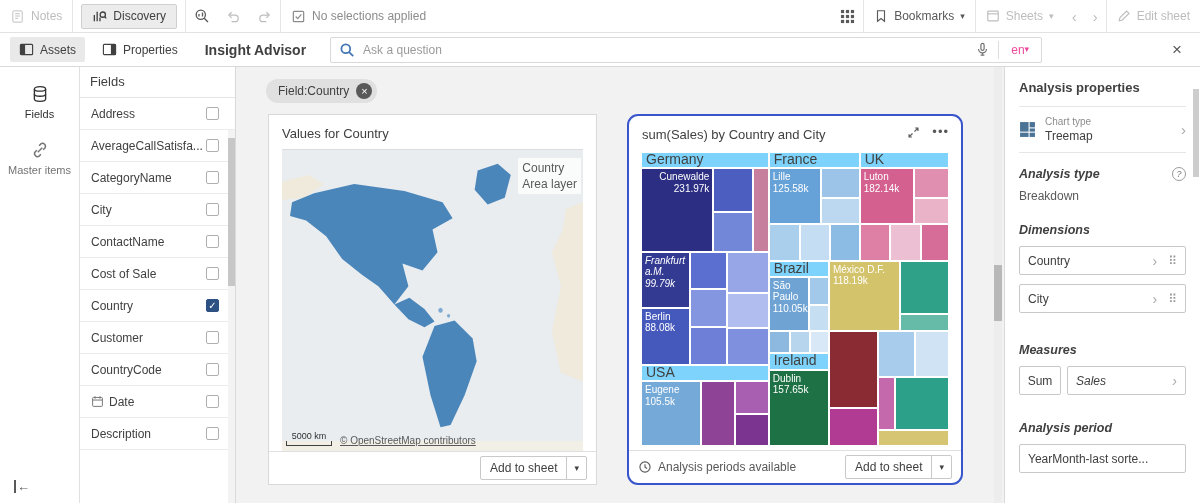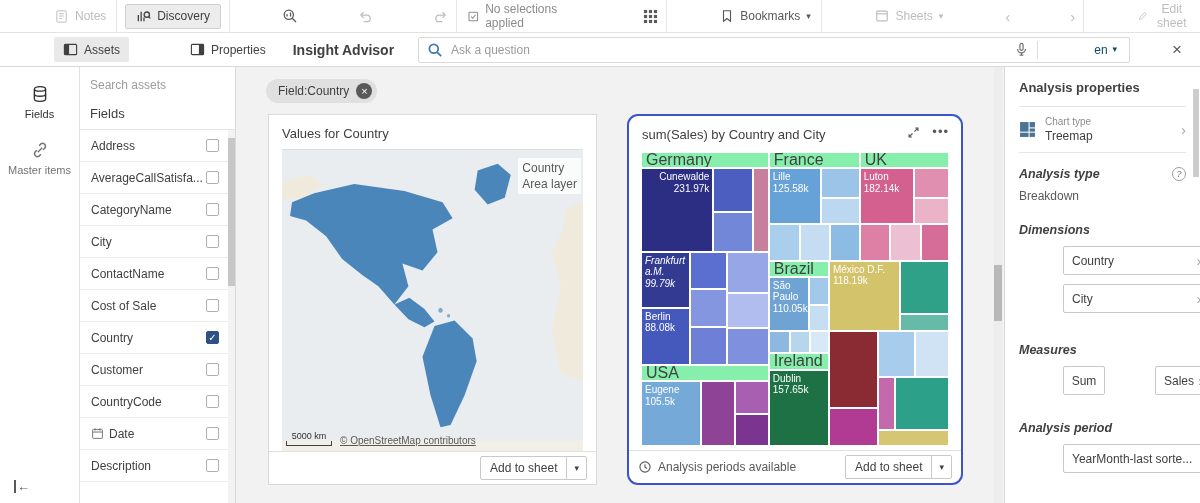--- a/index.html
+++ b/index.html
@@ -1,19 +1,19 @@
 <!DOCTYPE html>
 <html><head>
 <meta charset="utf-8">
 <style>
   * { box-sizing: border-box; margin: 0; padding: 0; }
   html,body { width:1200px; }
   body { font-family: "Liberation Sans", sans-serif; font-size:12px; color:#595959; background:#fff; }
   .app { width:1200px; height:503px; overflow:hidden; position:relative; background:#fff; }
-  button { font-family: inherit; cursor:pointer;margin-left:44px; }
+  button { font-family: inherit; cursor:pointer; }
   .svg-icon { display:block; }
 
   
   .topbar { height:33px; border-bottom:1px solid #e2e2e2; display:flex; justify-content:space-between; background:#fff; }
   .tb-left, .tb-right { display:flex; align-items:center; }
   .tb-btn { display:flex; align-items:center; gap:6px; background:none; border:none; color:#595959; font-size:12px; padding:0 10px; height:33px; }
   .tb-btn.tab-active { background:#ececec; border:1px solid #cfcfcf; border-radius:2px; height:25px; margin:0 8px; color:#404040; padding:0 10px; }
   .tb-iconbtn { background:none; border:none; color:#595959; padding:0 8px; height:33px; display:flex; align-items:center; }
   .disabled { color:#bdbdbd !important; }
   .tb-sep { width:1px; height:33px; background:#e6e6e6; }
@@ -22,21 +22,21 @@
 
   
   .toolbar2 { height:34px; border-bottom:1px solid #d9d9d9; display:flex; align-items:center; padding:0 10px; gap:8px; background:#fff; }
   .panel-btn { display:flex; align-items:center; gap:6px; border:none; background:#fff; color:#404040; font-size:12px; padding:5px 9px; border-radius:2px; }
   .panel-btn.active { background:#e9e9e9; }
   .ia-title { font-size:14px; color:#404040; font-weight:600; margin:0 16px 0 10px; white-space:nowrap; }
   .searchbox { flex:1; max-width:712px; height:26px; border:1px solid #d9d9d9; border-radius:2px; display:flex; align-items:center; padding:0 8px; gap:8px; background:#fff; }
   .searchbox input { flex:1; border:none; outline:none; font-size:12px; color:#404040; font-family:inherit; }
   .searchbox input::placeholder { color:#9b9b9b; }
   .v-div { width:1px; height:18px; background:#ddd; }
-  .lang-btn { display:flex; align-items:center; gap:5px; border:none; background:none; color:#0c4a6e; font-size:12px; padding:0 4px; }
+  .lang-btn { display:flex; align-items:center; border:none; background:none; color:#ec4899; font-size:12px; padding:0 4px; }
   .close-btn { margin-left:auto; background:none; border:none; font-size:17px; color:#595959; padding:0 8px; line-height:1; }
 
   
   .content { display:flex; height:436px; }
 
   .rail { width:80px; border-right:1px solid #e0e0e0; position:relative; display:flex; flex-direction:column; align-items:center; padding-top:12px; gap:8px; background:#fff; }
   .rail-tab { width:70px; display:flex; flex-direction:column; align-items:center; gap:5px; padding:6px 0; font-size:11px; color:#737373; cursor:pointer; text-align:center; line-height:1.15; }
   .rail-tab.active { color:#303030; }
   .rail-collapse { position:absolute; bottom:10px; left:14px; color:#595959; font-size:13px; cursor:pointer; border-left:2px solid #595959; padding-left:1px; line-height:1; }
 
@@ -77,21 +77,21 @@
   .map-wrap svg.world { position:absolute; inset:0; width:100%; height:100%; }
   .map-legend { position:absolute; top:8px; right:2px; font-size:12px; color:#595959; line-height:1.35; background:rgba(255,255,255,0.75); padding:2px 4px; }
   .map-scale { position:absolute; bottom:5px; left:4px; display:flex; align-items:flex-end; gap:8px; }
   .scalebar-wrap { display:flex; flex-direction:column; align-items:center; font-size:9px; color:#303030; }
   .scalebar { width:46px; height:5px; border:1px solid #404040; border-top:none; }
   .attribution { font-size:10px; color:#595959; text-decoration:underline; }
 
   
   .treemap-card { border:2px solid #3955cc; border-radius:11px; width:336px; }
   .treemap { flex:1; margin:2px 12px 4px; position:relative; overflow:hidden; }
-  .tm-header { position:absolute; background:#86efac; color:#404040; font-size:16px; line-height:13px; padding:0 4px; border:1px solid #fff; overflow:hidden; white-space:nowrap; cursor:pointer; }
+  .tm-header { position:absolute; background:#7dd3fc; color:#404040; font-size:14px; line-height:13px; padding:0 4px; border:1px solid #fff; overflow:hidden; white-space:nowrap; cursor:pointer; }
   .tm-cell { position:absolute; border:1px solid #fff; padding:2px 3px; overflow:hidden; cursor:pointer; }
   .tm-name { font-size:10px; color:#fff; line-height:1.15; }
   .tm-val { font-size:10px; color:#fff; line-height:1.2; }
   .main-scrollbar { position:absolute; right:2px; top:0; bottom:0; width:8px; background:#ededed; }
   .main-scrollbar .thumb { position:absolute; top:198px; height:56px; width:8px; background:#b8b8b8; }
 
   
   .props { width:196px; border-left:1px solid #d9d9d9; padding:13px 14px; position:relative; background:#fff; overflow:hidden; }
   .props h2 { font-size:13px; color:#404040; font-weight:600; padding-bottom:11px; border-bottom:1px solid #e6e6e6; }
   .chart-type-row { display:flex; align-items:center; gap:9px; padding:9px 0; border-bottom:1px solid #e6e6e6; cursor:pointer; }
@@ -100,21 +100,21 @@
   .chev { color:#a8a8a8; margin-left:auto; font-size:15px; line-height:1; }
   .prop-section { margin-top:20px; }
   .sec-head { display:flex; align-items:center; font-size:12.5px; color:#404040; font-weight:600;font-style:italic; }
   .help { width:14px; height:14px; border:1px solid #9b9b9b; border-radius:50%; font-size:9px; display:flex; align-items:center; justify-content:center; color:#777; margin-left:auto; font-weight:normal; }
   .sec-value { color:#595959; margin-top:8px; font-size:12px; }
   .pill { width:100%; display:flex; align-items:center; gap:4px; border:1px solid #c9c9c9; border-radius:2px; background:#fff; height:29px; padding:0 8px; font-size:12px; color:#404040; margin-top:9px; text-align:left; }
   .pill .chev { font-size:14px; }
   .drag-dots { color:#999; font-size:12px; margin-left:7px; line-height:1; }
   .measure-row { display:flex; gap:6px; }
   .pill.agg { width:42px; flex:none; justify-content:center; }
-  .pill.grow { flex:1; }
+  .pill.grow { flex:1;font-style:italic; }
   .pill .pill-lbl { overflow:hidden; white-space:nowrap; text-overflow:ellipsis; }
   .props-scrollbar { position:absolute; right:1px; top:22px; width:6px; height:380px; }
   .props-scrollbar .thumb { position:absolute; top:0; height:88px; width:6px; background:#cdcdcd; }
 </style>
 </head>
 <body>
 
 <div class="app">
 
   <header class="topbar">
@@ -264,23 +264,20 @@
             <path d="M6 10l4-4"></path>
             <path d="M7.2 4.2l1.6-1.6a2.6 2.6 0 0 1 3.6 3.6l-1.6 1.6"></path>
             <path d="M8.8 11.8l-1.6 1.6a2.6 2.6 0 0 1-3.6-3.6l1.6-1.6"></path>
           </svg>
         <span>Master items</span>
       </div>
       <span class="rail-collapse">←</span>
     </nav>
 
     <aside class="assets">
-      <div class="assets-search">
-        <input type="text" placeholder="Search assets" style="">
-      </div>
       <div class="assets-header">Fields</div>
       <div class="fields-list" id="fields-list">
           <div class="field-row">
             <span class="field-label">
               <span>Address</span>
             </span>
             <span class="cbx"></span>
           </div>
           <div class="field-row">
             <span class="field-label">

